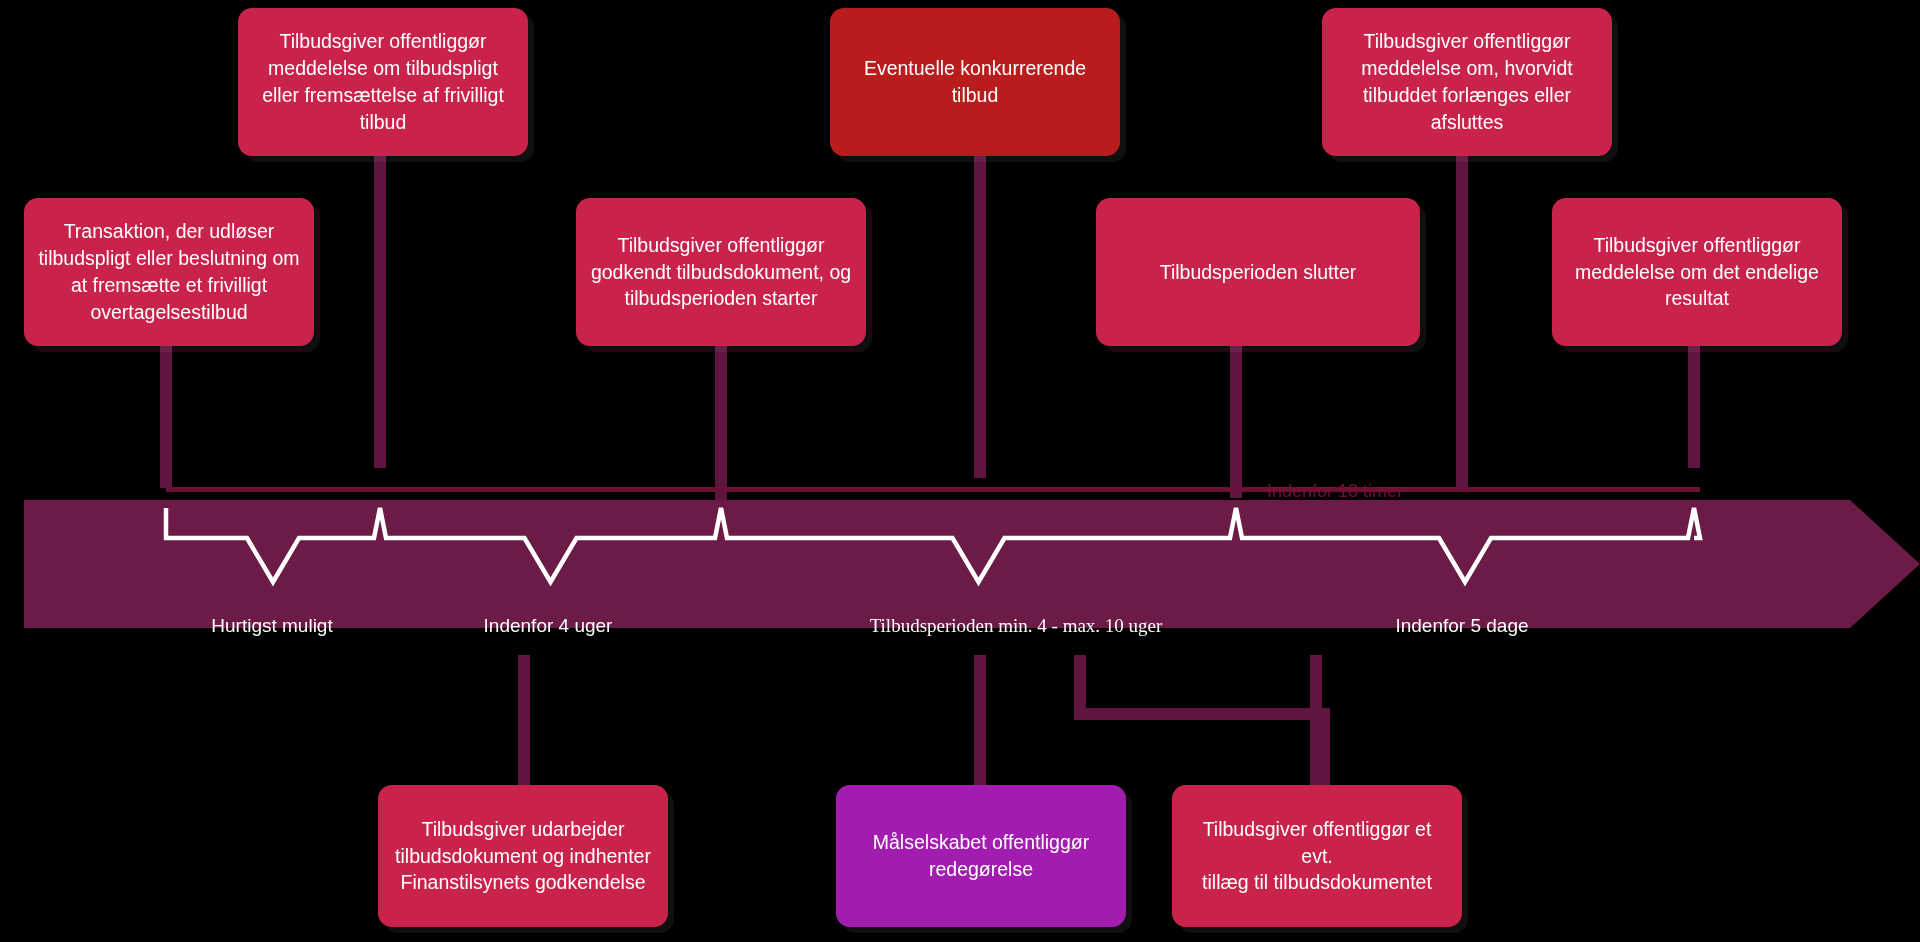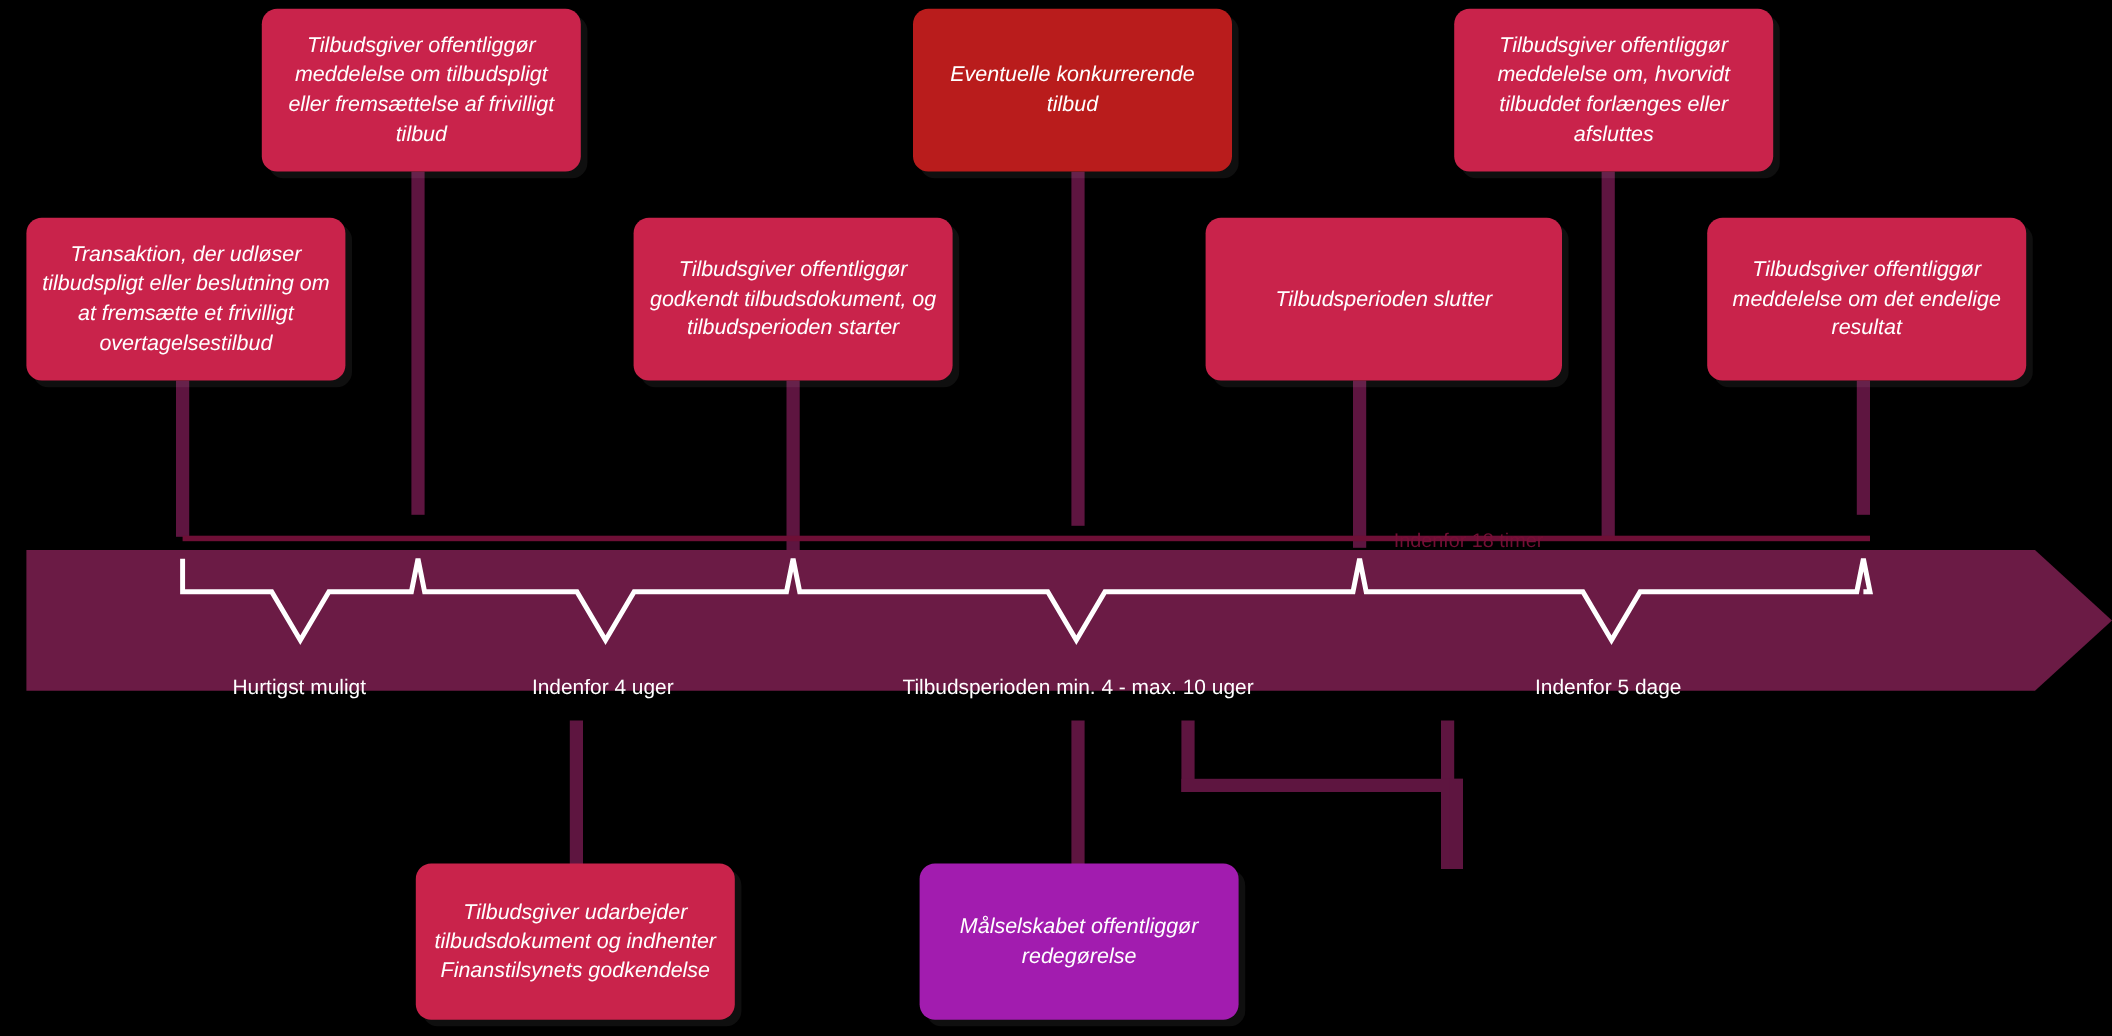--- a/index.html
+++ b/index.html
@@ -14,21 +14,20 @@
     display:flex;align-items:center;justify-content:center;
     text-align:center;
     color:#ffffff;
     font-size:19.5px;
     line-height:1.38;
     padding:10px 14px;
     box-sizing:border-box;
     box-shadow:6px 6px 0 rgba(255,255,255,0.06);
     z-index:6;
     white-space:pre-line;
-    font-style:italic;
   }
   .node.crimson{background:#C9234B;}
   .node.pink{background:#b91c1c;}
   .node.yellow{background:#a21caf;}
   .connector{position:absolute;background:#5E1540;z-index:2;}
   .band-label{
     position:absolute;color:#ffffff;font-size:19px;text-align:left;
     z-index:7;white-space:nowrap;transform:translateX(-50%);
   }
   .faint-label{
@@ -72,25 +71,27 @@
 meddelelse om det endelige
 resultat</span></div>
     <div class="connector" style="left: 518px; top: 655px; width: 12px; height: 135px;"></div>
     <div class="node crimson" style="left: 378px; top: 785px; width: 290px; height: 142px;"><span>Tilbudsgiver udarbejder
 tilbudsdokument og indhenter
 Finanstilsynets godkendelse</span></div>
     <div class="connector" style="left: 974px; top: 655px; width: 12px; height: 135px;"></div>
     <div class="node yellow" style="left: 836px; top: 785px; width: 290px; height: 142px;"><span>Målselskabet offentliggør
 redegørelse</span></div>
     <div class="connector" style="left: 1310px; top: 655px; width: 12px; height: 135px;"></div>
+    <div class="node crimson" style="left: 1172px; top: 785px; width: 290px; height: 142px;"><span>Tilbudsgiver offentliggør et evt.
+tillæg til tilbudsdokumentet</span></div>
     <div class="connector" style="left: 1074px; top: 655px; width: 12px; height: 65px;"></div>
     <div class="connector" style="left: 1074px; top: 708px; width: 256px; height: 12px;"></div>
     <div class="connector" style="left: 1318px; top: 708px; width: 12px; height: 82px;"></div>
     <svg width="1920" height="138" id="timeline-svg" style="top: 500px;">
       <path d="M24,0 L1850,0 L1920,64 L1850,128 L24,128 Z" fill="#6B1B45"></path>
       <path d="M166,8 L166,38 L247,38 L273,82 L299,38 L374,38 L380,8 L386,38 L524.5,38 L550.5,82 L576.5,38 L715,38 L721,8 L727,38 L952.5,38 L978.5,82 L1004.5,38 L1230,38 L1236,8 L1242,38 L1439,38 L1465,82 L1491,38 L1688,38 L1694,8 L1700,38 L1694,38" fill="none" stroke="#FFFFFF" stroke-width="4.5" stroke-linejoin="miter" stroke-linecap="butt"></path>
     </svg>
     <div class="band-label" style="left: 272px; top: 615px;">Hurtigst muligt</div>
     <div class="band-label" style="left: 548px; top: 615px;">Indenfor 4 uger</div>
-    <div class="band-label" style="left: 980px; top: 615px;">Tilbudsperioden min. 4 - max. 10 uger</div>
+    <div class="band-label" style="left: 1016px; top: 615px; font-family: Liberation Serif, serif;">Tilbudsperioden min. 4 - max. 10 uger</div>
     <div class="band-label" style="left: 1462px; top: 615px;">Indenfor 5 dage</div>
     <div class="faint-label" style="left: 1335px; top: 481px;">Indenfor 18 timer</div>
   </div>
 
 </body></html>

